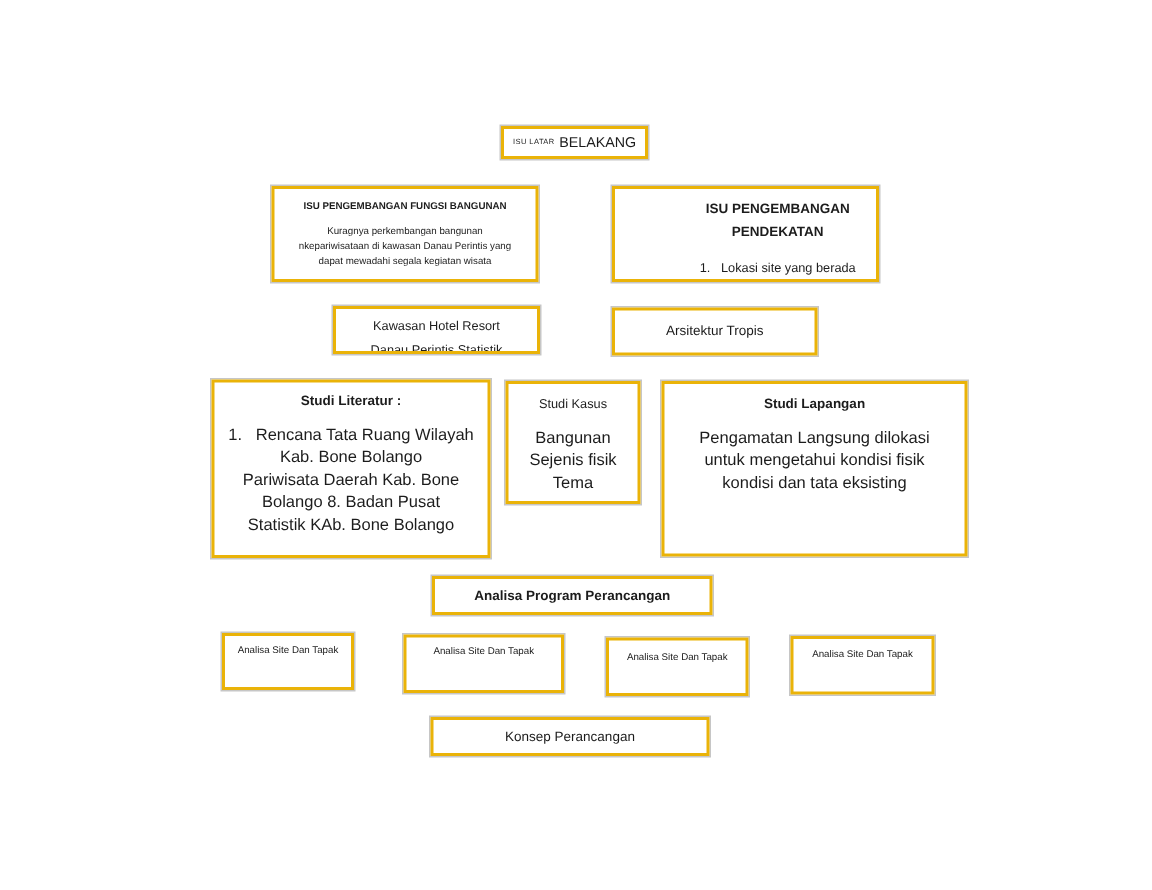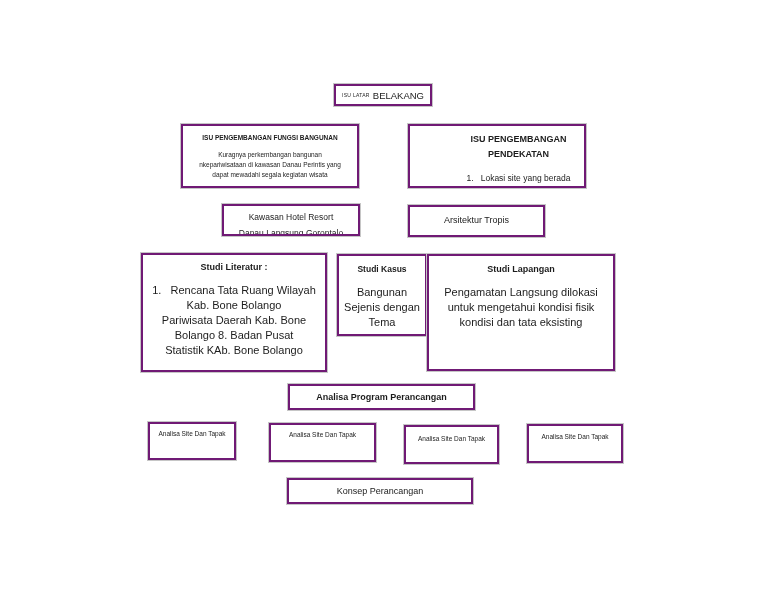--- a/index.html
+++ b/index.html
@@ -13,48 +13,48 @@
     width: 768px;
     height: 593px;
     background: #ffffff;
     color: #1c1c1c;
     overflow: hidden;
   }
   .box {
     position: absolute;
     box-sizing: border-box;
     background: #ffffff;
-    border: 2px solid #701a75;
+    border: 2px solid #eab308;
     box-shadow: 0 0 0 1px #c6c6c6;
     text-align: center;
     overflow: hidden;
   }
   
   .b-title      { left: 334px; top: 84px;  width: 98px;  height: 22px;
                   display: flex; align-items: center; justify-content: center; }
   .b-fungsi     { left: 181px; top: 124px; width: 178px; height: 64px; padding-top: 6px; }
   .b-pendekatan { left: 408px; top: 124px; width: 178px; height: 64px; padding-top: 6px; padding-left: 43px; }
   .b-kawasan    { left: 222px; top: 204px; width: 138px; height: 32px; padding-top: 3px; }
   .b-arsitektur { left: 408px; top: 205px; width: 137px; height: 32px; padding-top: 8px; }
   .b-literatur  { left: 141px; top: 253px; width: 186px; height: 119px; padding-top: 5px; }
   .b-kasus      { left: 337px; top: 254px; width: 90px;  height: 82px; padding-top: 6px; }
-  .b-lapangan   { left: 427px; top: 254px; width: 188px; height: 117px; padding-top: 6px; text-align: center; }
+  .b-lapangan   { left: 441px; top: 254px; width: 204px; height: 117px; padding-top: 6px; text-align: center; }
   .b-program    { left: 288px; top: 384px; width: 187px; height: 26px;
                   display: flex; align-items: center; justify-content: center; }
   .b-tapak1     { left: 148px; top: 422px; width: 88px;  height: 38px; padding-top: 6px; }
   .b-tapak2     { left: 269px; top: 423px; width: 107px; height: 39px; padding-top: 6px; }
   .b-tapak3     { left: 404px; top: 425px; width: 95px;  height: 39px; padding-top: 8px; }
   .b-tapak4     { left: 527px; top: 424px; width: 96px;  height: 39px; padding-top: 7px; }
   .b-konsep     { left: 287px; top: 478px; width: 186px; height: 26px;
                   display: flex; align-items: center; justify-content: center; }
   
   .t-prefix { font-size: 5px;   letter-spacing: 0.3px; margin-right: 3px; }
   .t-main   { font-size: 9.5px; }
   .h-small  { font-size: 6.5px; font-weight: bold; line-height: 11px; margin-bottom: 7px; }
-  .h-med    { font-size: 8.5px; font-weight: bold; line-height: 14px; margin-bottom: 9px; }
+  .h-med    { font-size: 8.5px; font-weight: normal; line-height: 14px; margin-bottom: 9px; }
   .h-big    { font-size: 9px;   font-weight: bold; line-height: 15px; margin-bottom: 8px; }
   .body-sm  { font-size: 6.5px; line-height: 10px; }
   .body-md  { font-size: 11px; line-height: 15px; }
   .body-wide{ font-size: 8.5px; line-height: 17px; }
   .body-kw  { font-size: 8.5px; line-height: 16px; }
   .lbl-bold { font-size: 9px; font-weight: bold; }
   .lbl-reg  { font-size: 9px; }
   .lbl-tiny { font-size: 6.5px; }
 </style>
 </head>
@@ -75,40 +75,40 @@
   </div>
 
   <div class="box b-pendekatan">
     <div class="h-big">ISU PENGEMBANGAN PENDEKATAN</div>
     <div class="body-wide">1.&nbsp;&nbsp;&nbsp;Lokasi site yang berada</div>
     <div class="body-wide">dipesisir pantai</div>
   </div>
 
   <div class="box b-kawasan">
     <div class="body-kw">Kawasan Hotel Resort</div>
-    <div class="body-kw">Danau Langsung Gorontalo</div>
+    <div class="body-kw">Danau Perintis Statistik</div>
   </div>
 
   <div class="box b-arsitektur">
     <div class="lbl-reg">Arsitektur Tropis</div>
   </div>
 
   <div class="box b-literatur">
     <div class="h-big">Studi Literatur :</div>
     <div class="body-md">1.&nbsp;&nbsp;&nbsp;Rencana Tata Ruang Wilayah</div>
     <div class="body-md">Kab. Bone Bolango</div>
     <div class="body-md">Pariwisata Daerah Kab. Bone</div>
     <div class="body-md">Bolango 8. Badan Pusat</div>
     <div class="body-md">Statistik KAb. Bone Bolango</div>
   </div>
 
   <div class="box b-kasus">
     <div class="h-med">Studi Kasus</div>
     <div class="body-md">Bangunan</div>
-    <div class="body-md">Sejenis dengan</div>
+    <div class="body-md">Sejenis fisik</div>
     <div class="body-md">Tema</div>
   </div>
 
   <div class="box b-lapangan">
     <div class="h-big">Studi Lapangan</div>
     <div class="body-md">Pengamatan Langsung dilokasi</div>
     <div class="body-md">untuk mengetahui kondisi fisik</div>
     <div class="body-md">kondisi dan tata eksisting</div>
   </div>
 

